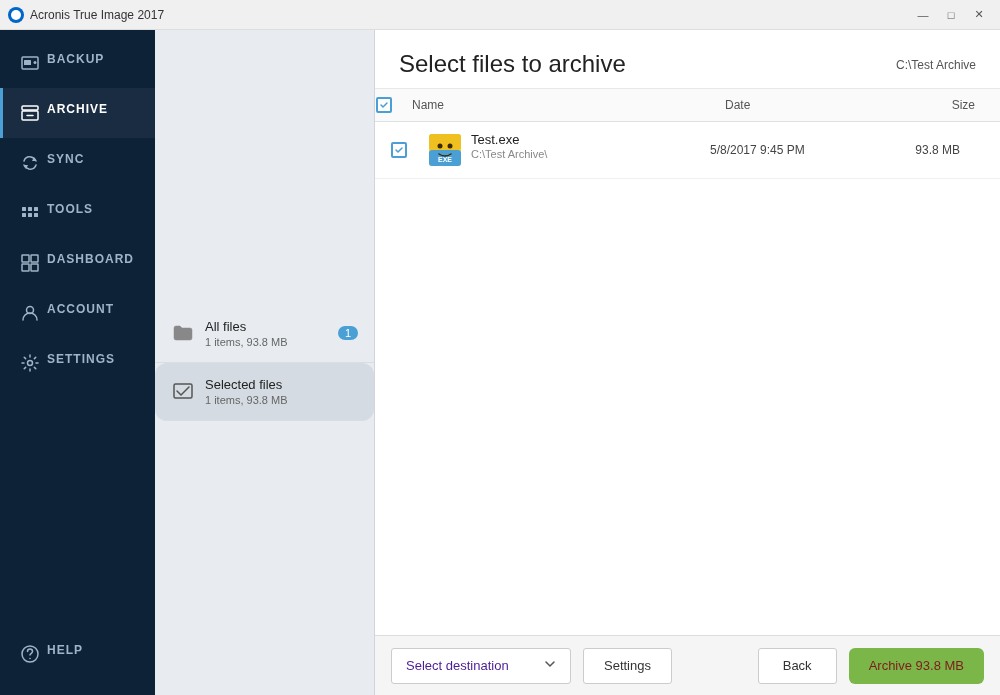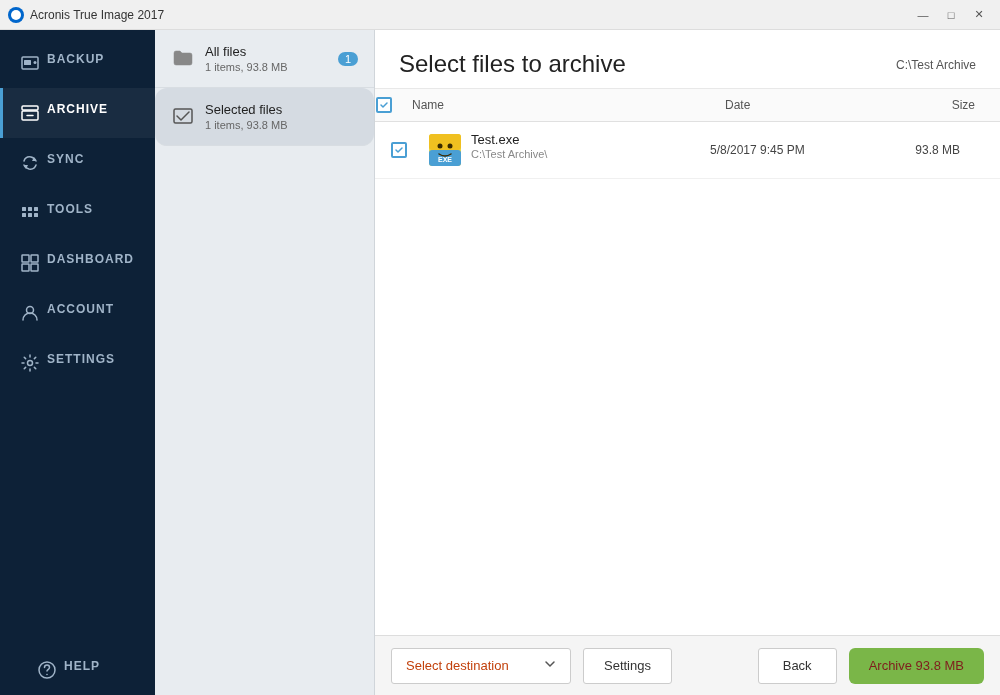--- a/index.html
+++ b/index.html
@@ -88,33 +88,33 @@
     }
     .sidebar-item .icon {
       width: 22px;
       height: 22px;
       display: flex;
       align-items: center;
       justify-content: center;
       flex-shrink: 0;
     }
     .sidebar-bottom {
-      padding-bottom: 0;
-      margin-left: 17px;
+      padding-bottom: 16px;
     }
     .sidebar-item-label { font-size: 12px; font-weight: 700; letter-spacing: 1px; }
 
     
     .middle-panel {
       width: 220px;
       background: #e8ecf0;
       display: flex;
       flex-direction: column;
       flex-shrink: 0;
       border-right: 1px solid #d0d5da;
+      justify-content: center;
     }
     .middle-item {
       padding: 14px 16px;
       cursor: pointer;
       border-bottom: 1px solid #d8dde2;
       display: flex;
       align-items: flex-start;
       gap: 10px;
       background: transparent;
     }
@@ -242,21 +242,21 @@
       padding: 0 16px;
       gap: 12px;
     }
     .btn-select-dest {
       height: 36px;
       padding: 0 14px;
       background: #fff;
       border: 1px solid #ccc;
       border-radius: 3px;
       font-size: 13px;
-      color: #c2410c;
+      color: #4c1d95;
       cursor: pointer;
       display: flex;
       align-items: center;
       gap: 8px;
       min-width: 180px;
     }
     .btn-settings {
       height: 36px;
       padding: 0 20px;
       background: #fff;

